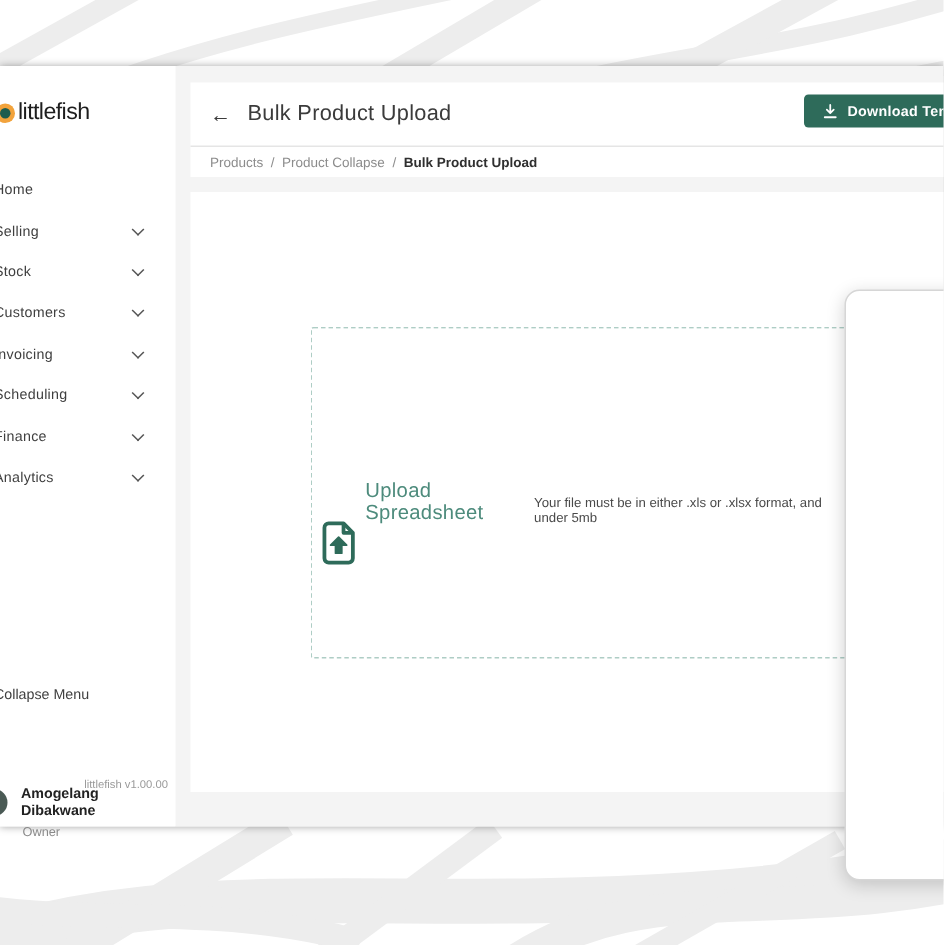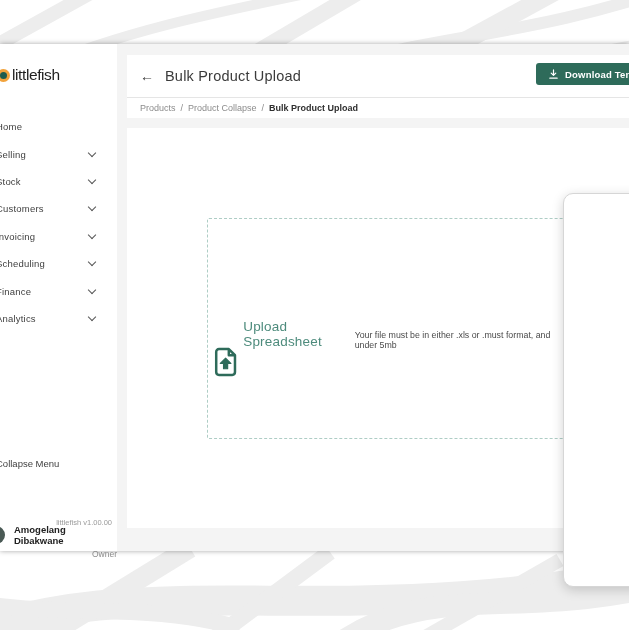--- a/index.html
+++ b/index.html
@@ -21,21 +21,21 @@
 
   .nav{position:absolute;top:69px;left:0;right:0;}
   .nav-item{height:27.4px;display:flex;align-items:center;justify-content:space-between;padding-right:22px;cursor:pointer;}
   .nav-label{font-size:9.5px;color:#3f3f3f;margin-left:-4px;letter-spacing:0.2px;}
   .chev{width:5px;height:5px;border-right:1.2px solid #555;border-bottom:1.2px solid #555;transform:rotate(45deg);margin-top:-3px;}
 
   .collapse-row{position:absolute;top:414px;left:-4px;font-size:9.5px;color:#3f3f3f;cursor:pointer;}
   .user-row{position:absolute;top:450px;left:0;right:0;margin-top:30px;}
   .avatar{position:absolute;left:-13px;top:2px;width:18px;height:18px;border-radius:50%;background:#4a5a55;}
   .user-name{margin-left:14px;font-size:9.5px;font-weight:bold;color:#222;}
-  .user-role{margin-left:15px;font-size:8.5px;color:#8a8a8a;margin-top:3px;text-align:right;}
+  .user-role{margin-left:15px;font-size:8.5px;color:#8a8a8a;margin-top:3px;}
   .version{position:absolute;right:5px;bottom:24px;font-size:7.5px;color:#9a9a9a;}
 
   
   .main{position:absolute;left:117px;top:0;width:512px;height:507px;background:#f4f4f4;z-index:2;}
   .header-card{position:absolute;left:10px;top:11px;right:-10px;height:63px;background:#ffffff;}
   .title-row{position:relative;height:42px;display:flex;align-items:center;border-bottom:1px solid #e5e5e5;}
   .back-arrow{font-size:14px;color:#3b3b3b;margin-left:13px;cursor:pointer;}
   .page-title{font-size:14.5px;font-weight:500;color:#3b3b3b;margin-left:11px;letter-spacing:0.2px;}
   .dl-btn{position:absolute;left:409px;top:8px;height:22px;width:160px;background:#2e6b5a;color:#fff;border:none;border-radius:3px;display:flex;align-items:center;gap:6px;padding:0 12px;font-size:9.5px;font-weight:bold;font-family:"Liberation Sans", sans-serif;cursor:pointer;letter-spacing:0.2px;}
   .breadcrumb-row{height:20px;display:flex;align-items:center;padding-left:13px;font-size:9px;color:#8c8c8c;gap:5px;}
@@ -148,21 +148,21 @@
       </div>
 
       <div class="content-card">
         <div class="dropzone">
           <svg class="upload-icon" width="40" height="40" viewBox="0 0 24 24">
             <path d="M14.2 3.2 H7.5 A1.9 1.9 0 0 0 5.6 5.1 V18.9 A1.9 1.9 0 0 0 7.5 20.8 H16.5 A1.9 1.9 0 0 0 18.4 18.9 V7.4 Z" fill="none" stroke="#2e6b5a" stroke-width="1.7" stroke-linejoin="round"></path>
             <path d="M14.2 3.2 V7.4 H18.4" fill="none" stroke="#2e6b5a" stroke-width="1.7" stroke-linejoin="round"></path>
             <path d="M12 9.4 L15.6 13 H13.4 V16.6 H10.6 V13 H8.4 Z" fill="#2e6b5a" stroke="#2e6b5a" stroke-width="0.8" stroke-linejoin="round"></path>
           </svg>
           <div class="upload-title">Upload Spreadsheet</div>
-          <div class="upload-hint">Your file must be in either .xls or .must format, and under 5mb</div>
+          <div class="upload-hint">Your file must be in either .xls or .xlsx format, and under 5mb</div>
         </div>
       </div>
     </div>
   </div>
 
   <div class="overlay-panel"></div>
 
 </div>
 
 </body></html>

